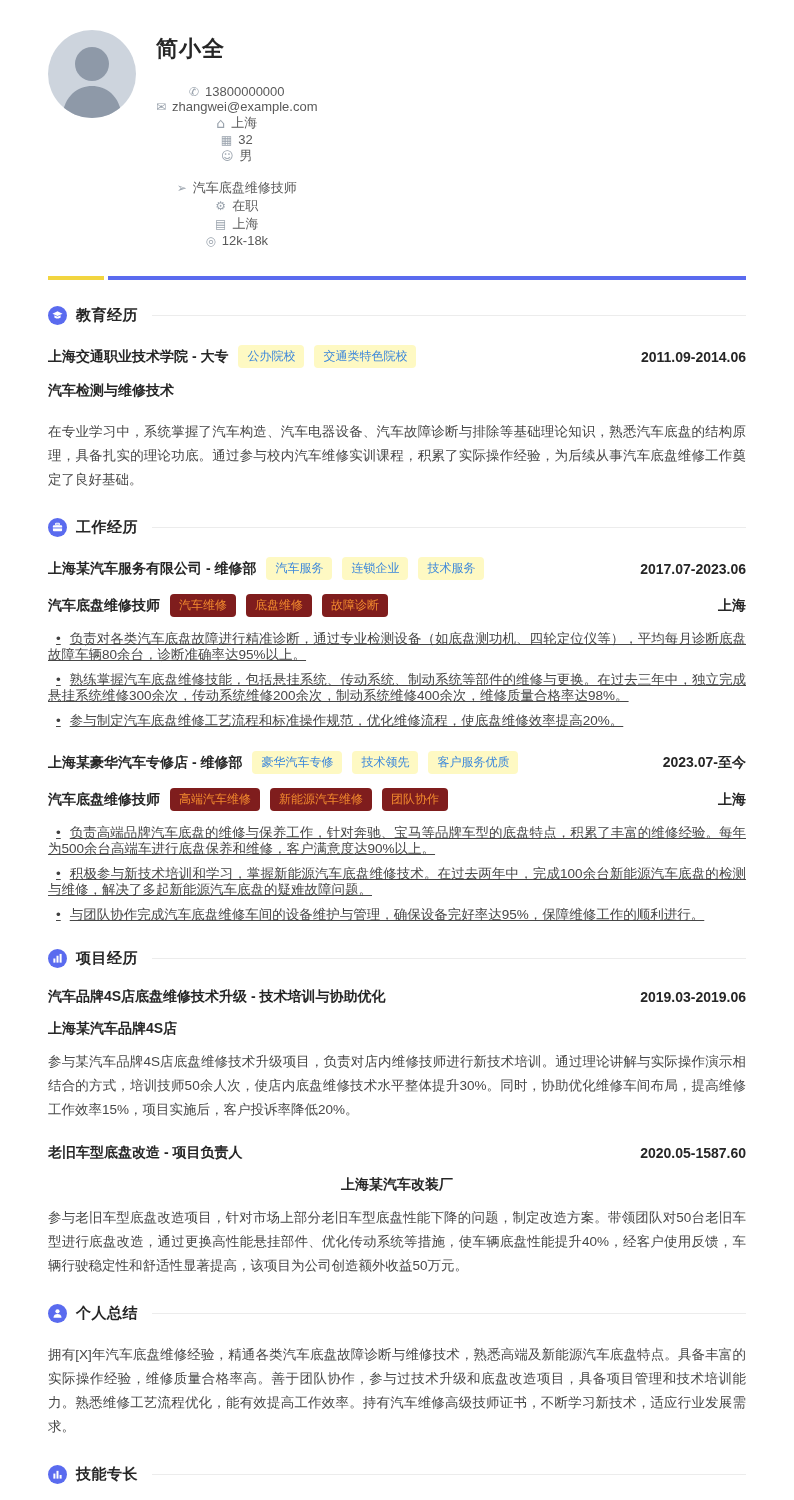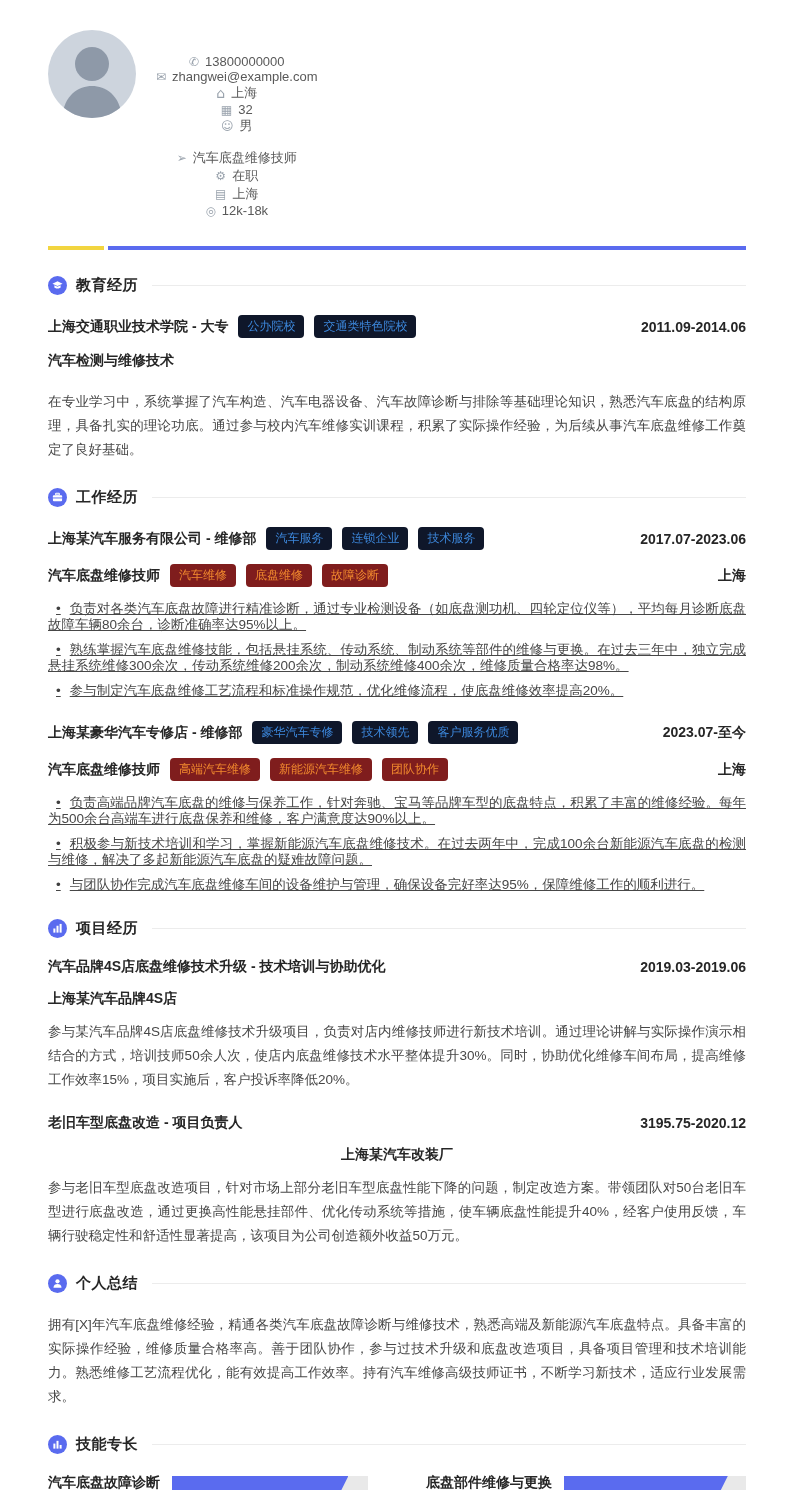--- a/index.html
+++ b/index.html
@@ -45,21 +45,21 @@
   .sec-ic svg { display:block; }
   .sec-title { font-size:15px; font-weight:bold; color:#262626; margin-left:9px; letter-spacing:0.5px; }
   .sec-line { flex:1; border-top:1px solid #ececec; margin-left:14px; }
 
   .entry { margin-bottom:22px; }
   .erow { display:flex; align-items:center; justify-content:space-between; margin-bottom:14px; }
   .erow-left { display:flex; align-items:center; }
   .etitle { font-size:14px; font-weight:bold; color:#262626; }
   .edate { font-size:14px; font-weight:bold; color:#262626; white-space:nowrap; }
   .tag { font-size:12px; padding:3px 9px; border-radius:4px; margin-left:10px; white-space:nowrap; }
-  .tag.blue { color:#3C87DB; background:#0f172a; }
+  .tag.blue { color:#3C87DB; background:#fef9c3; }
   .tag.orange { color:#F28A2E; background:#7f1d1d; }
 
   .body-p { font-size:13.5px; line-height:24px; color:#474747; text-align:justify; }
   .bullet { font-size:13.5px; line-height:16px; color:#474747; margin-bottom:9px; text-align:justify;text-decoration:underline; }
   .bullet::before { content:"\2022"; margin:0 9px 0 8px; color:#404040; }
 
   
   .skills-grid { display:grid; grid-template-columns:1fr 1fr; column-gap:58px; row-gap:26px; margin-top:4px; }
   .skill { display:flex; align-items:center; }
   .skill-label { font-size:14px; font-weight:bold; color:#262626; white-space:nowrap; margin-right:12px; }
@@ -73,20 +73,21 @@
 <div class="page">
 
   <div class="header">
     <div class="avatar">
       <svg width="88" height="92" viewBox="0 0 88 92">
         <circle cx="44" cy="34" r="17" fill="#8e99a8"></circle>
         <path d="M14 92 C14 66 30 56 44 56 C58 56 74 66 74 92 Z" fill="#8e99a8"></path>
       </svg>
     </div>
     <div class="head-right">
+      <div class="name">简小全</div>
       <div class="contact-row">
         <span class="c-item">
           <span class="c-ic ic-phone"></span>
           <span>13800000000</span>
         </span>
         <span class="c-item">
           <span class="c-ic ic-mail"></span>
           <span>zhangwei@example.com</span>
         </span>
         <span class="c-item">
@@ -237,21 +238,21 @@
       </div>
       <div class="erow" style="margin-bottom:12px;">
         <span class="etitle">上海某汽车品牌4S店</span>
       </div>
       <p class="body-p">参与某汽车品牌4S店底盘维修技术升级项目，负责对店内维修技师进行新技术培训。通过理论讲解与实际操作演示相结合的方式，培训技师50余人次，使店内底盘维修技术水平整体提升30%。同时，协助优化维修车间布局，提高维修工作效率15%，项目实施后，客户投诉率降低20%。</p>
     </div>
 
     <div class="entry">
       <div class="erow">
         <span class="etitle">老旧车型底盘改造 - 项目负责人</span>
-        <span class="edate">3195.75-2020.12</span>
+        <span class="edate">2020.05-1587.60</span>
       </div>
       <div class="erow" style="margin-bottom:12px;justify-content:center;">
         <span class="etitle">上海某汽车改装厂</span>
       </div>
       <p class="body-p">参与老旧车型底盘改造项目，针对市场上部分老旧车型底盘性能下降的问题，制定改造方案。带领团队对50台老旧车型进行底盘改造，通过更换高性能悬挂部件、优化传动系统等措施，使车辆底盘性能提升40%，经客户使用反馈，车辆行驶稳定性和舒适性显著提高，该项目为公司创造额外收益50万元。</p>
     </div>
   </section>
 
   <section>
     <div class="sec-head">

